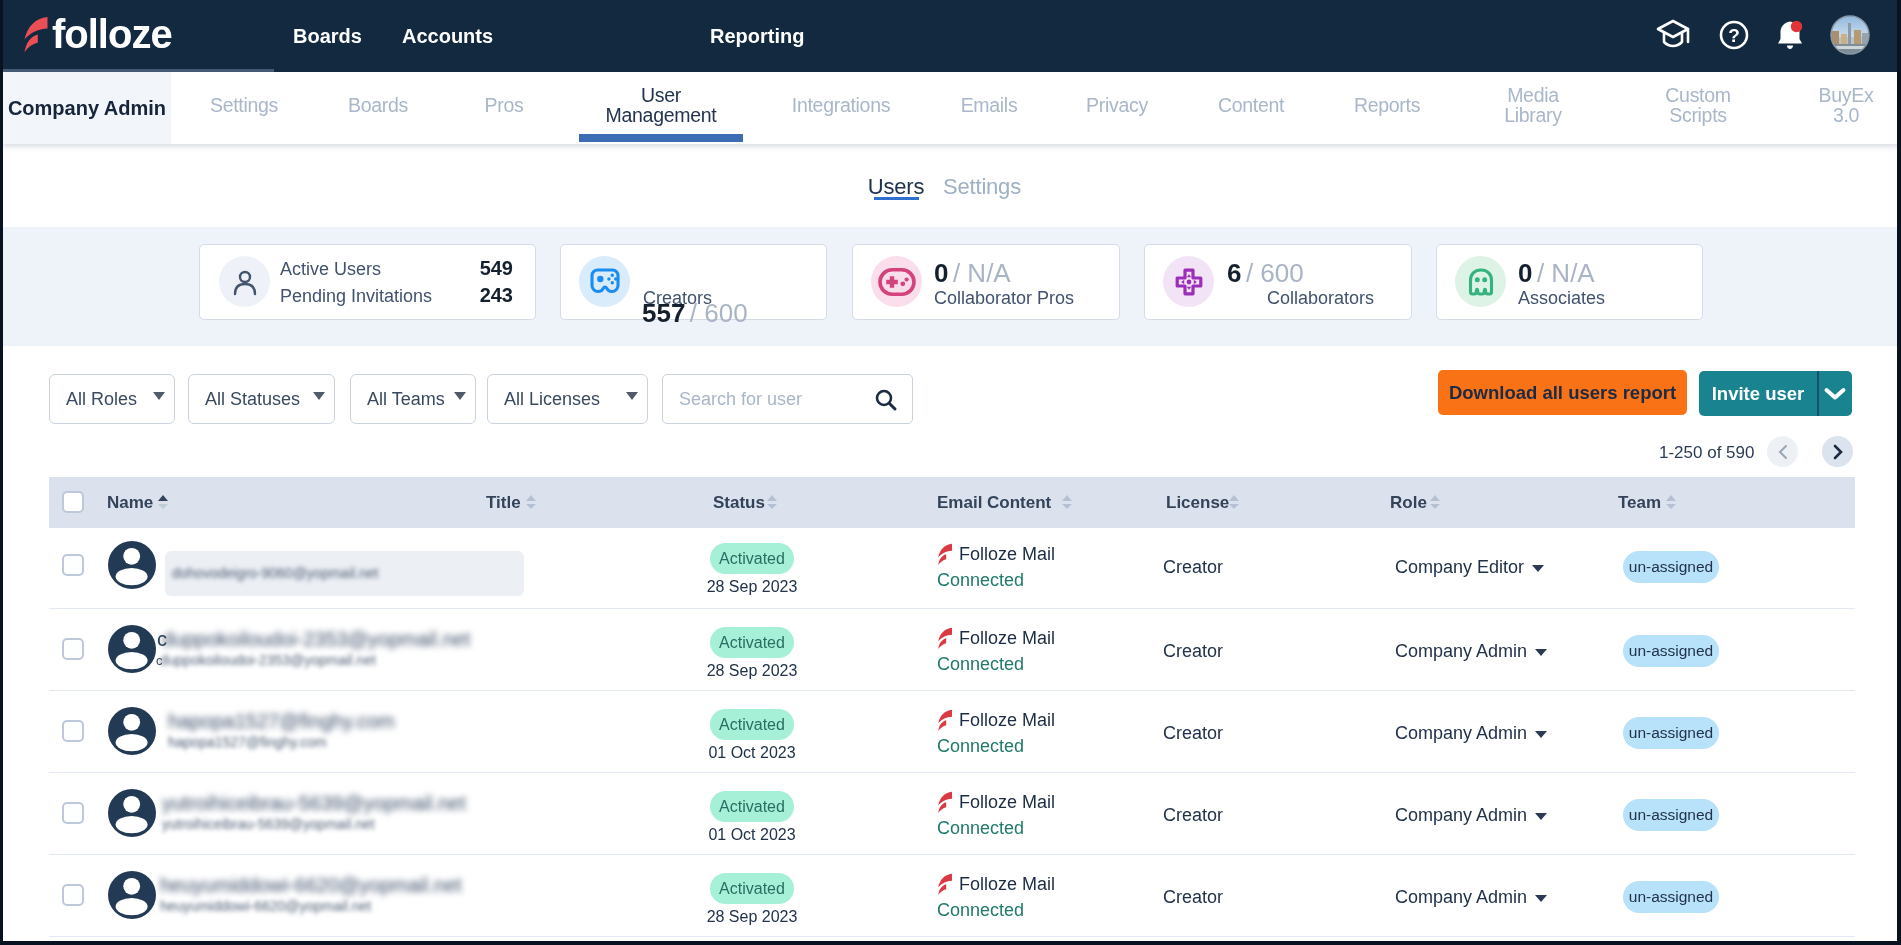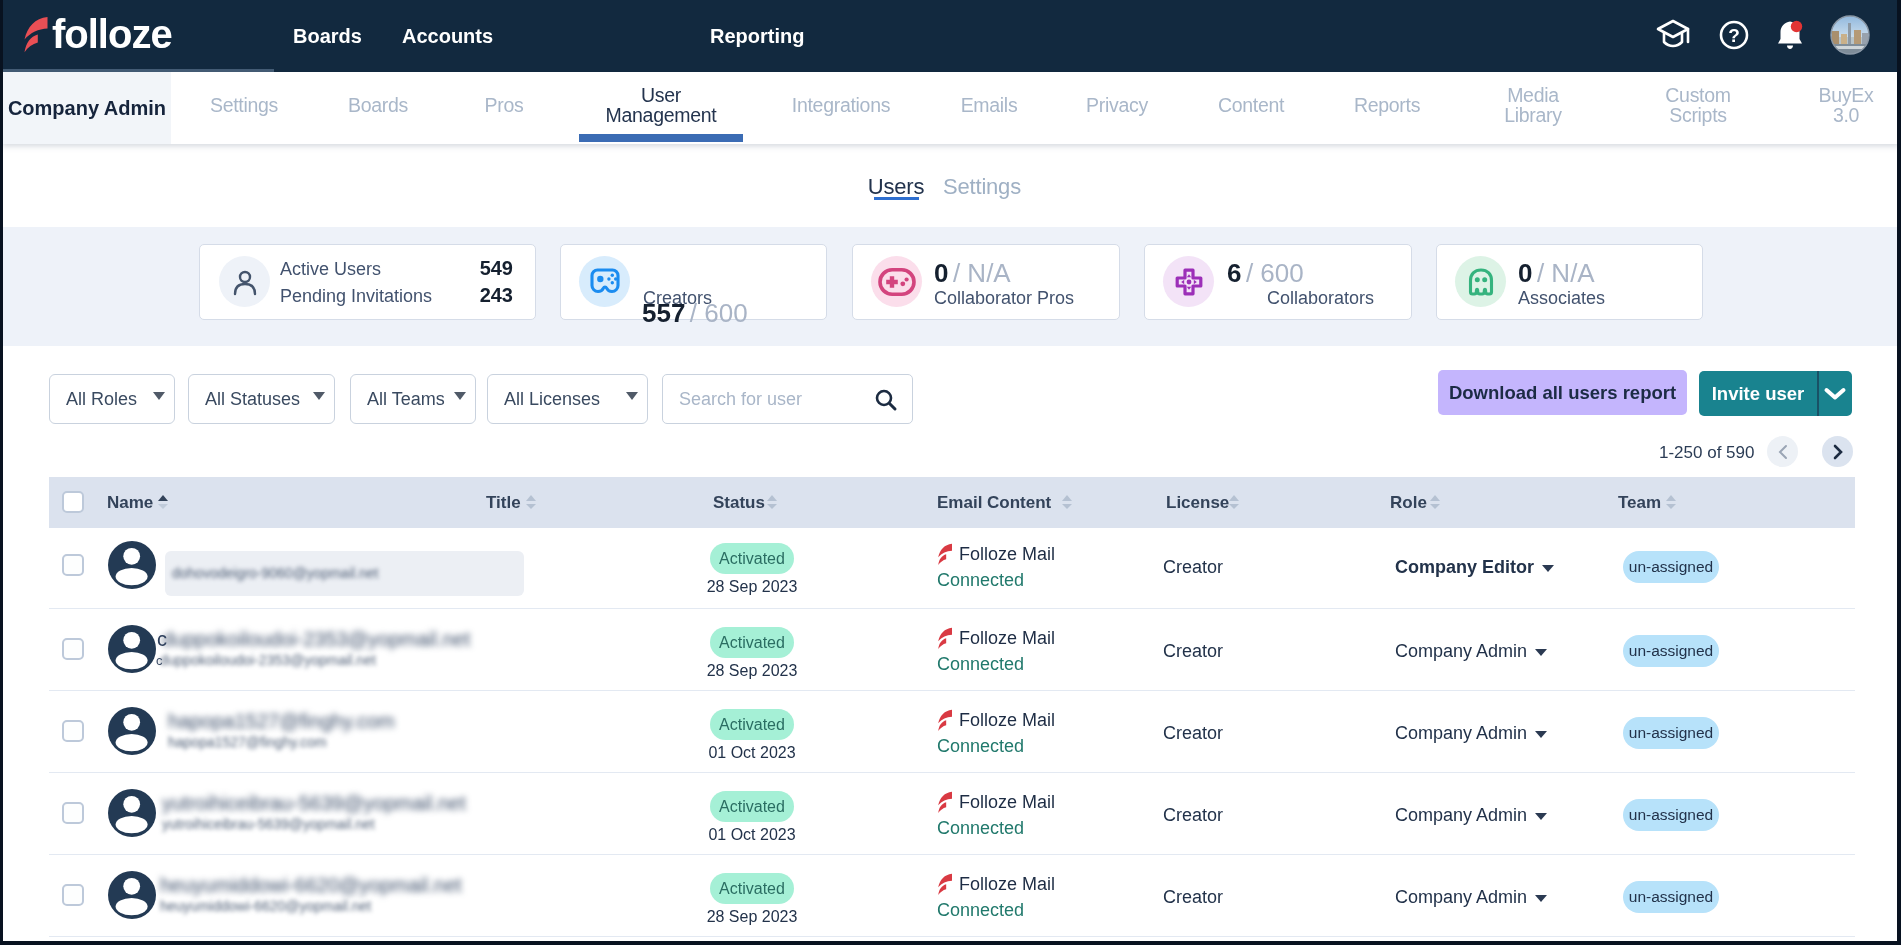--- a/index.html
+++ b/index.html
@@ -31,21 +31,21 @@
   .cnum { font-size:26px; font-weight:700; color:#15202f; }
   .cden { font-size:26px; color:#a9b4c6; font-weight:400; }
   .clabel { font-size:18px; color:#42526e; }
 
   
   .fbox { position:absolute; top:374px; height:50px; border:1px solid #c9d2de; border-radius:6px; background:#fff; font-size:18px; color:#3a4a60; display:flex; align-items:center; padding-left:16px; }
   .fbox .chev { position:absolute; right:9px; top:17px; width:0; height:0; border-left:6.5px solid transparent; border-right:6.5px solid transparent; border-top:8px solid #505a68; }
   .searchbox { position:absolute; left:662px; top:374px; width:251px; height:50px; border:1px solid #c9d2de; border-radius:5px; background:#fff; }
   .searchbox .ph { position:absolute; left:16px; top:14px; font-size:18px; color:#a9b6c8; }
 
-  .btn-dl { position:absolute; left:1438px; top:370px; width:249px; height:45px; background:#c4b5fd; border-radius:5px; color:#1c2b45; font-size:18.5px; font-weight:700; display:flex; align-items:center; justify-content:center; }
+  .btn-dl { position:absolute; left:1438px; top:370px; width:249px; height:45px; background:#f97316; border-radius:5px; color:#1c2b45; font-size:18.5px; font-weight:700; display:flex; align-items:center; justify-content:center; }
   .btn-invite { position:absolute; left:1699px; top:371px; width:153px; height:45px; background:#19838f; border-radius:5px; color:#ffffff; font-size:18.5px; font-weight:700; }
   .btn-invite .label { position:absolute; left:0; top:0; width:118px; height:45px; display:flex; align-items:center; justify-content:center; }
   .btn-invite .sep { position:absolute; left:118px; top:0px; width:1.5px; height:45px; background:rgba(25,40,70,0.55); }
 
   .pag-text { position:absolute; left:1659px; top:443px; width:110px; white-space:nowrap; font-size:17px; color:#2b3c55; }
   .pag-circle { position:absolute; top:436px; width:31px; height:31px; border-radius:50%; display:flex; align-items:center; justify-content:center; }
 
   
   .thead { position:absolute; left:49px; top:477px; width:1806px; height:51px; background:#dbe2ee; }
   .th { position:absolute; top:477px; height:51px; line-height:51px; font-size:17px; font-weight:700; color:#33435a; }
@@ -295,21 +295,21 @@
 <div class="blur-small" style="left:172px; top:565px;">dohovodeigro-9060@yopmail.net</div>
 <div class="pill-act" style="top:543px;">Activated</div>
 <div class="date" style="top:578px;">28 Sep 2023</div>
 <svg class="abs" style="left:936px; top:542px;" width="17" height="24" viewBox="0 0 28 40">
   <path d="M3.5 25.5 C6.5 12.5 14 4.5 26.5 3 L26.5 14.5 C17.5 15 9.5 18.5 3.5 25.5 Z" fill="#d93a43"></path>
   <path d="M3.5 38.3 C5 28.5 9.5 22.5 16.8 20.4 L16.8 28.6 C11.5 30 6.8 33.5 3.5 38.3 Z" fill="#d93a43"></path>
 </svg>
 <div class="fm-line" style="top:544px;">Folloze Mail</div>
 <div class="conn" style="top:570px;">Connected</div>
 <div class="lic" style="top:557px;">Creator</div>
-<div class="role" style="top:557px;font-weight:bold;">Company Editor<span class="caret"></span></div>
+<div class="role" style="top:557px;">Company Editor<span class="caret"></span></div>
 <div class="pill-team" style="top:551px;">un-assigned</div>
 <div class="rowline" style="top:608px;"></div>
 <div class="abs" style="left:160px; top:609px; width:365px; height:332px; background:#ffffff;"></div>
 
 <div class="cb" style="top:638px;"></div>
 <svg class="avatar" style="top:625px;" width="48" height="48" viewBox="0 0 48 48">
   <circle cx="24" cy="24" r="24" fill="#233a54"></circle>
   <circle cx="23.7" cy="15.3" r="8.4" fill="#ffffff"></circle>
   <ellipse cx="23.6" cy="35.6" rx="16" ry="8.7" fill="#ffffff"></ellipse>
 </svg>

